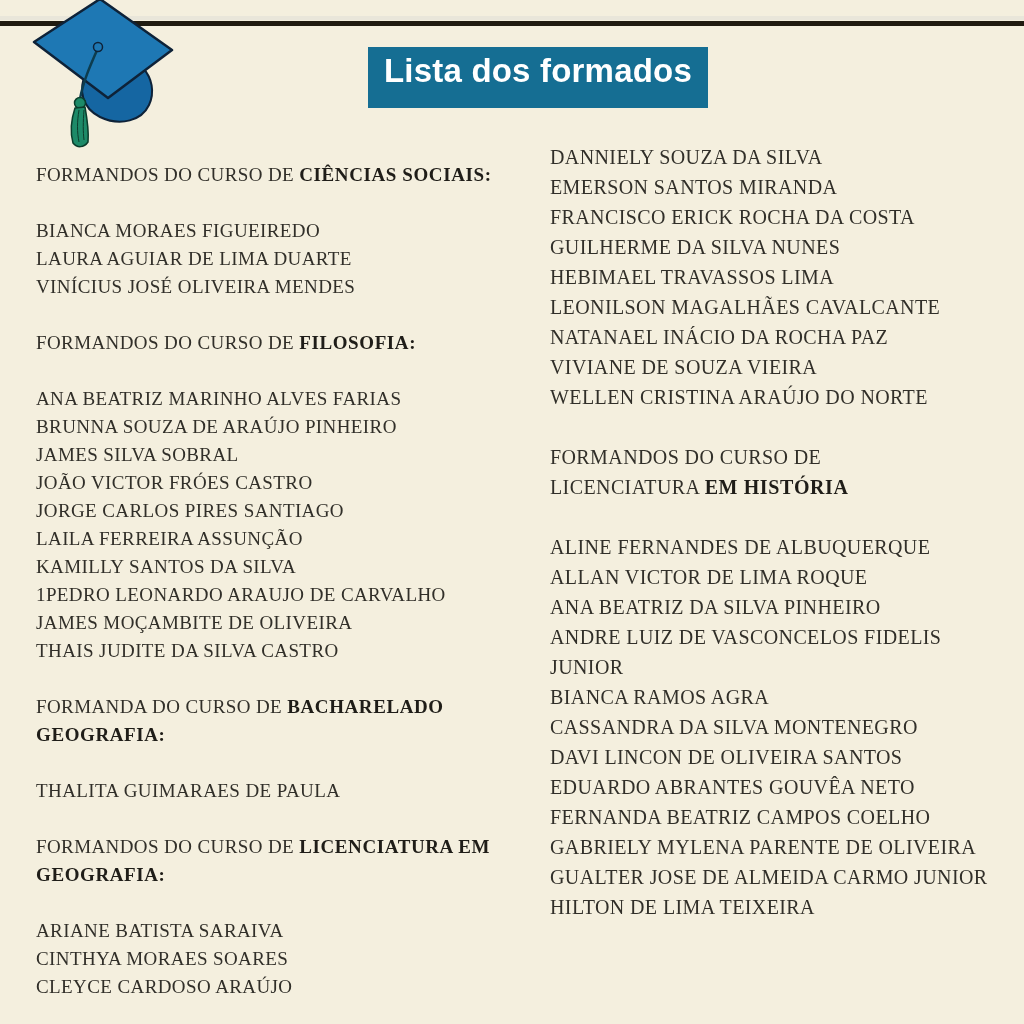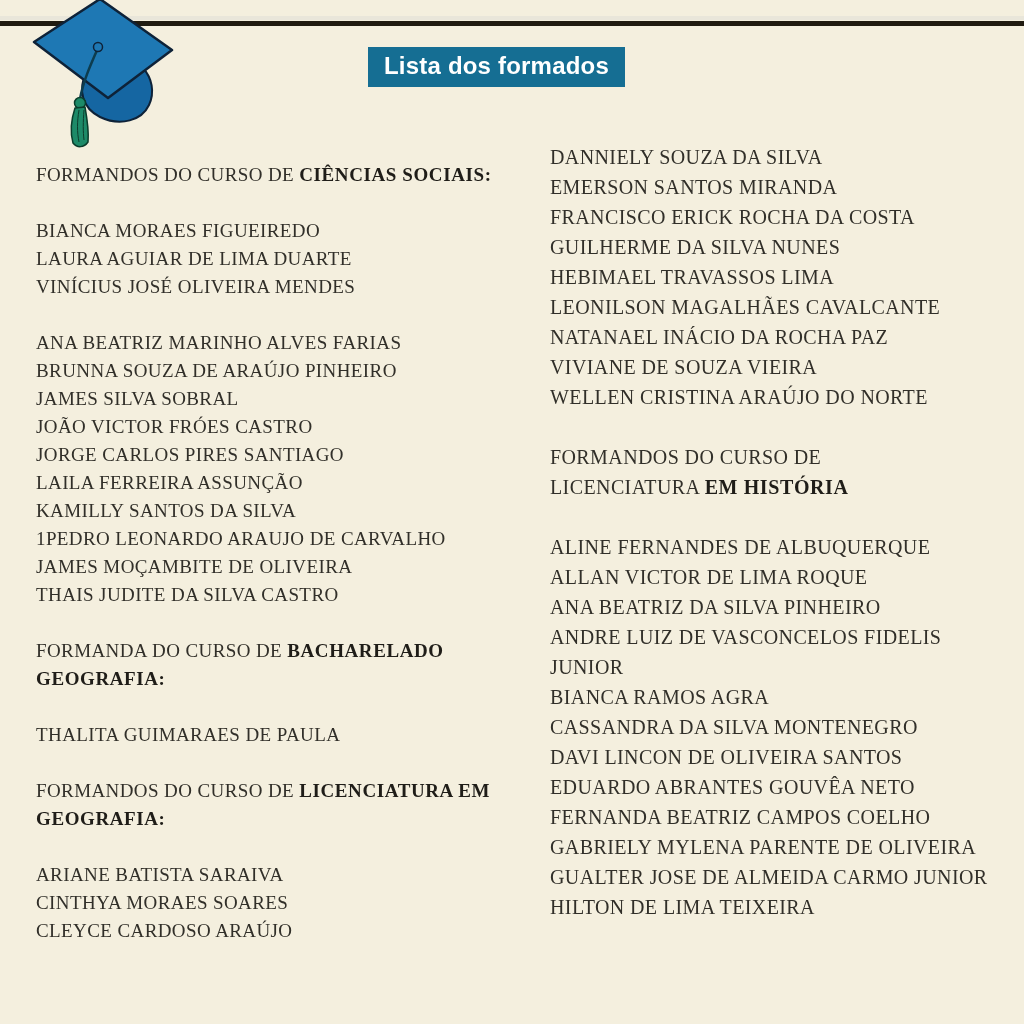--- a/index.html
+++ b/index.html
@@ -19,22 +19,22 @@
     background: var(--rule, #201b10); z-index: 1;
   }
   .cap-wrap {
     position: absolute; left: 24px; top: -4px; width: 150px; height: 160px;
     z-index: 3;
   }
   .title-banner {
     position: absolute; left: 368px; top: 47px; z-index: 2;
     background: var(--banner, #156e93);
     color: var(--banner-text, #ffffff);
-    padding: 5px 16px 7px 16px;
-    font-size: 24px; font-weight: bold; letter-spacing: 0.2px;
+    padding: 5px 16px 18px 16px;
+    font-size: 33px; font-weight: bold; letter-spacing: 0.2px;
   }
   .col {
     position: absolute; z-index: 2;
     color: #312f29;
     font-family: Liberation Serif, serif;
   }
   .col-1 { left: 36px; top: 161px; width: 470px; font-size: 19px; line-height: 28px; letter-spacing: 0.4px; }
   .col-2 { left: 550px; top: 142px; width: 445px; font-size: 20px; line-height: 30px; letter-spacing: 0.4px; }
   .block { margin-bottom: 28px; }
   .col-2 .block { margin-bottom: 30px; }
@@ -73,20 +73,23 @@
 
 <div id="columns-root">
     <div class="col col-1">
       <div class="block">
         <div class="heading-line"><span>FORMANDOS DO CURSO DE </span><span class="heading-bold">CIÊNCIAS SOCIAIS:</span></div>
       </div>
       <div class="block">
         <div class="name-row">BIANCA MORAES FIGUEIREDO</div>
         <div class="name-row">LAURA AGUIAR DE LIMA DUARTE</div>
         <div class="name-row">VINÍCIUS JOSÉ OLIVEIRA MENDES</div>
+      </div>
+      <div class="block">
+        <div class="heading-line"><span>FORMANDOS DO CURSO DE </span><span class="heading-bold">FILOSOFIA:</span></div>
       </div>
       <div class="block">
         <div class="name-row">ANA BEATRIZ MARINHO ALVES FARIAS</div>
         <div class="name-row">BRUNNA SOUZA DE ARAÚJO PINHEIRO</div>
         <div class="name-row">JAMES SILVA SOBRAL</div>
         <div class="name-row">JOÃO VICTOR FRÓES CASTRO</div>
         <div class="name-row">JORGE CARLOS PIRES SANTIAGO</div>
         <div class="name-row">LAILA FERREIRA ASSUNÇÃO</div>
         <div class="name-row">KAMILLY SANTOS DA SILVA</div>
         <div class="name-row">1PEDRO LEONARDO ARAUJO DE CARVALHO</div>

